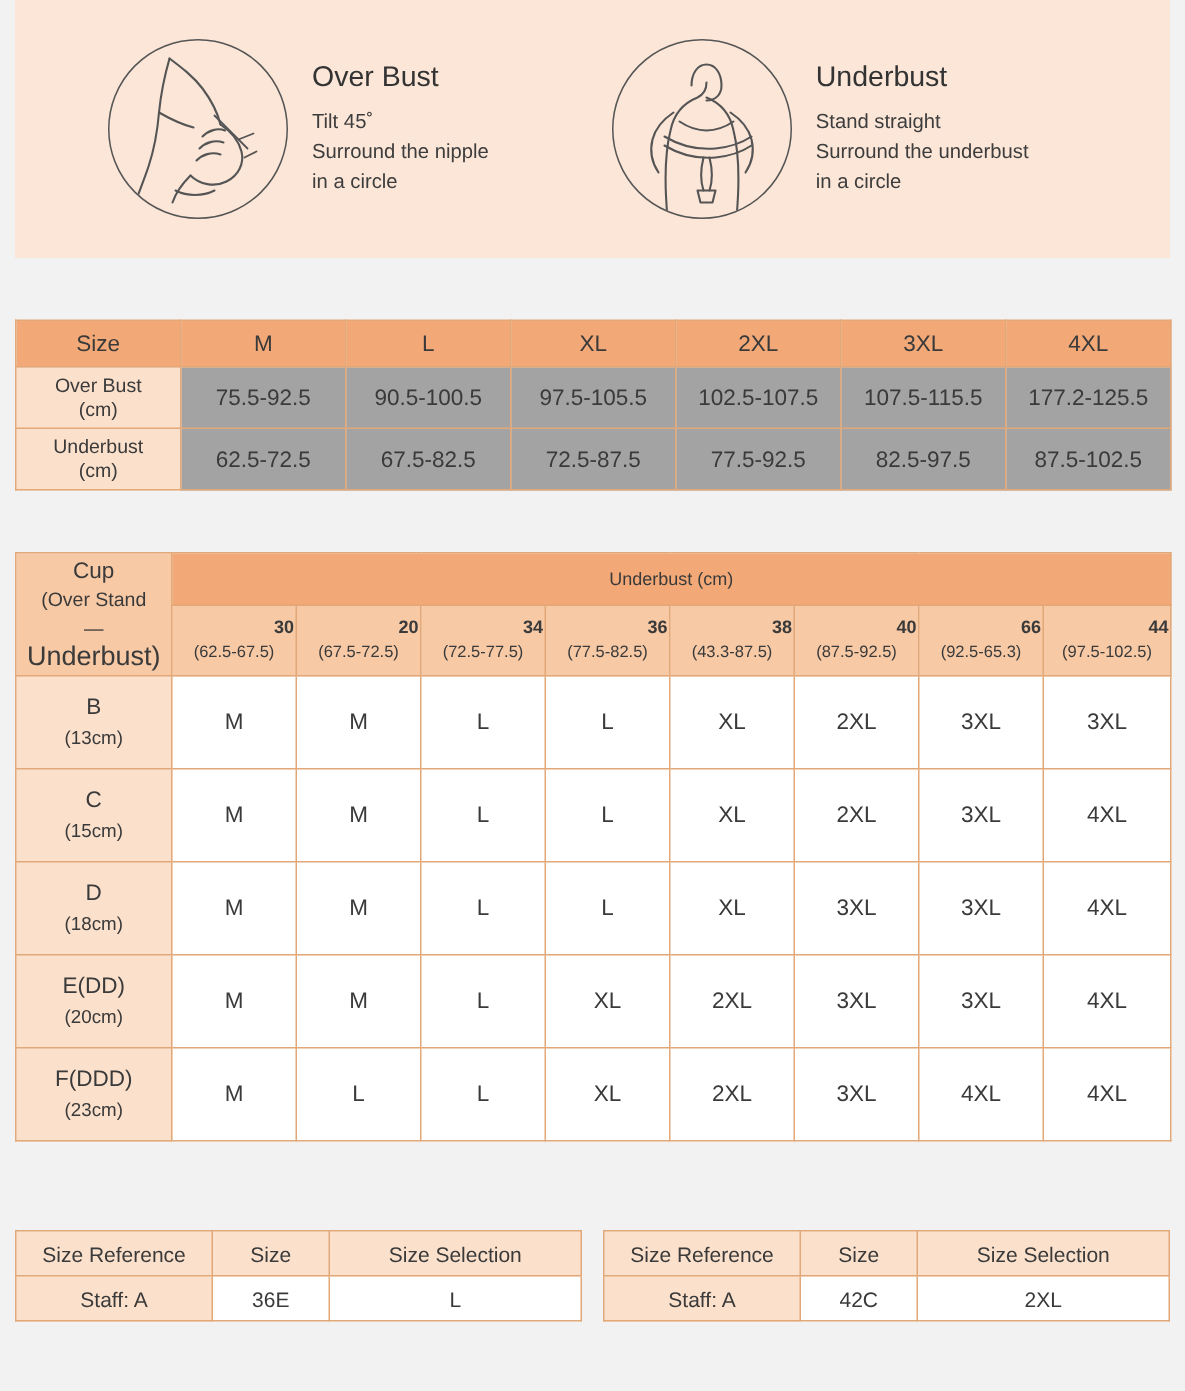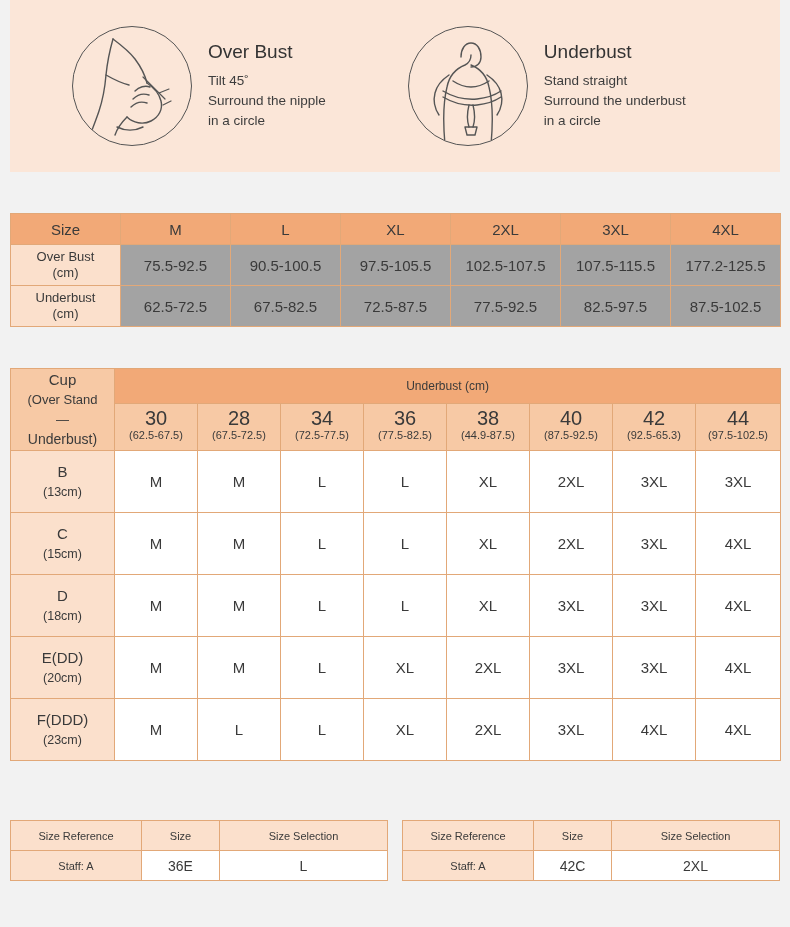--- a/index.html
+++ b/index.html
@@ -123,23 +123,24 @@
     background: #f2a977;
     font-size: 12px;
     height: 32px;
   }
   table.t2 td.num-head {
     background: #f7c9a5;
     height: 44px;
     line-height: 17px;
   }
   table.t2 td.num-head .n {
-    font-size: 20px;
-    font-weight: normal;
+    font-size: 12px;
+    font-weight: bold;
     display: block;
+    text-align: right;
   }
   table.t2 td.num-head .r {
     font-size: 11px;
     display: block;
   }
   table.t2 td.cup-cell {
     background: #fbe0cc;
     height: 59px;
     font-size: 15px;
     line-height: 20px;
@@ -153,21 +154,21 @@
 
   
   .ref-row {
     margin: 18px 10px 0 10px;
     display: flex;
     justify-content: space-between;
   }
   table.tref { width: 377px; }
   table.tref td.rh {
     background: #fbe0cc;
-    font-size: 11px;
+    font-size: 14px;
     height: 27px;
   }
   table.tref td.rv {
     background: #ffffff;
     font-size: 14px;
     height: 27px;
   }
 </style>
 </head>
 <body>
@@ -295,51 +296,51 @@
           <col style="width:83px">
           <col style="width:83px">
           <col style="width:85px">
       </colgroup>
       <tbody>
           <tr>
         <td class="cup-head" rowspan="2">
           <span>Cup</span><br>
           <span style="font-size:13px">(Over Stand</span><br>
           <span style="font-size:13px">—</span><br>
-          <span style="font-size:14px">Underbust)</span>
+          <span style="font-size:18px">Underbust)</span>
         </td>
         <td class="ub-head" colspan="8">Underbust (cm)</td>
       </tr>
       <tr>
         <td class="num-head">
           <span class="n">30</span>
           <span class="r">(62.5-67.5)</span>
         </td>
         <td class="num-head">
-          <span class="n">28</span>
+          <span class="n">20</span>
           <span class="r">(67.5-72.5)</span>
         </td>
         <td class="num-head">
           <span class="n">34</span>
           <span class="r">(72.5-77.5)</span>
         </td>
         <td class="num-head">
           <span class="n">36</span>
           <span class="r">(77.5-82.5)</span>
         </td>
         <td class="num-head">
           <span class="n">38</span>
-          <span class="r">(44.9-87.5)</span>
+          <span class="r">(43.3-87.5)</span>
         </td>
         <td class="num-head">
           <span class="n">40</span>
           <span class="r">(87.5-92.5)</span>
         </td>
         <td class="num-head">
-          <span class="n">42</span>
+          <span class="n">66</span>
           <span class="r">(92.5-65.3)</span>
         </td>
         <td class="num-head">
           <span class="n">44</span>
           <span class="r">(97.5-102.5)</span>
         </td>
       </tr>
 
       <tr>
         <td class="cup-cell">

